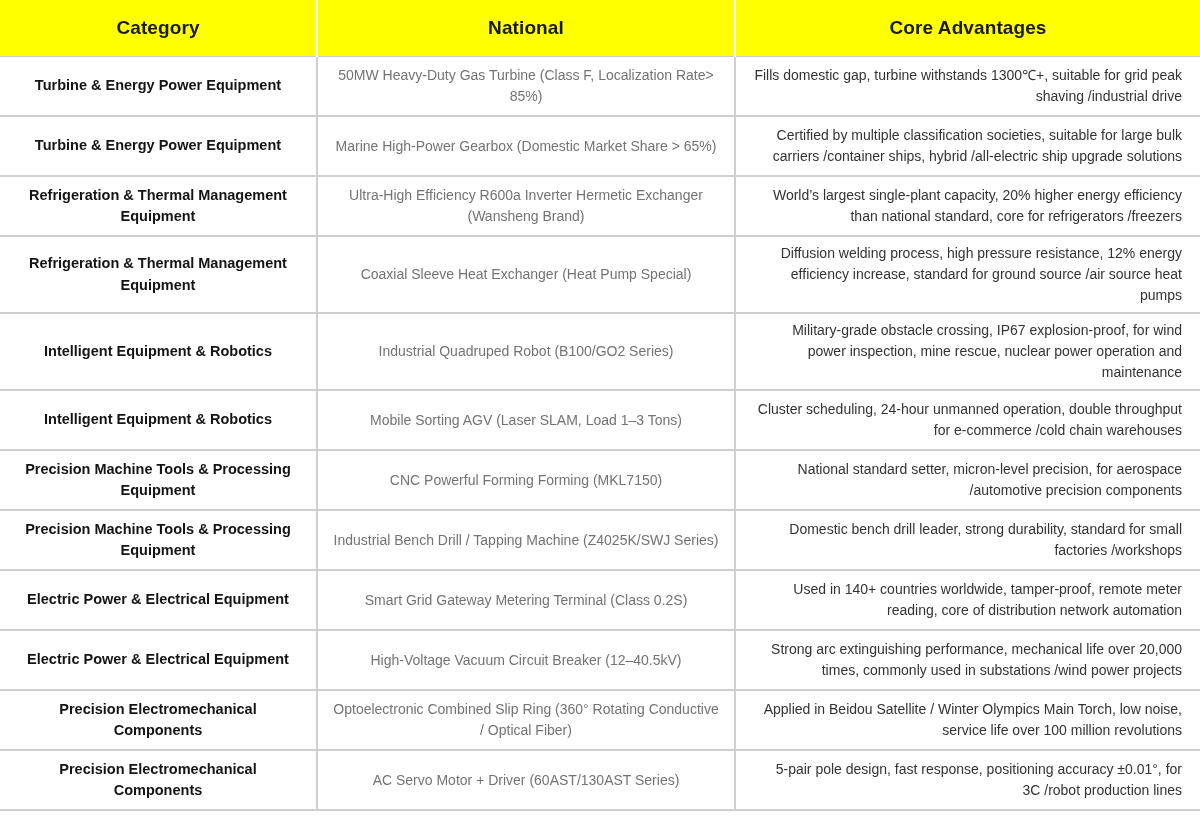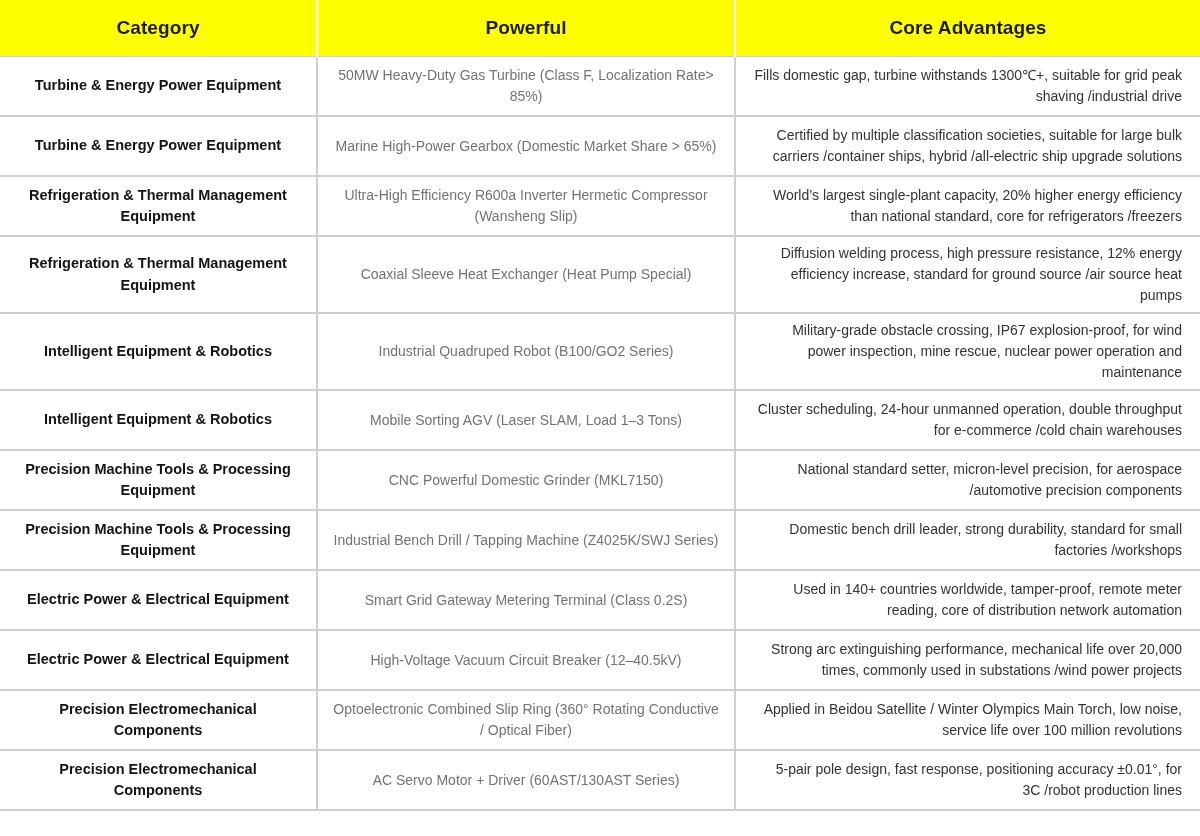--- a/index.html
+++ b/index.html
@@ -91,58 +91,58 @@
 <div class="table-wrap">
   <table class="product-table">
     <colgroup>
       <col class="col-category">
       <col class="col-products">
       <col class="col-advantages">
     </colgroup>
     <thead>
       <tr>
         <th>Category</th>
-        <th>Powerful</th>
+        <th>National</th>
         <th>Core Advantages</th>
       </tr>
     </thead>
     <tbody id="table-body">
         <tr>
           <td class="cat">Turbine &amp; Energy Power Equipment</td>
           <td class="prod">50MW Heavy-Duty Gas Turbine (Class F, Localization Rate&gt; 85%)</td>
           <td class="adv">Fills domestic gap, turbine withstands 1300℃+, suitable for grid peak shaving /industrial drive</td>
         </tr>
         <tr>
           <td class="cat">Turbine &amp; Energy Power Equipment</td>
           <td class="prod">Marine High-Power Gearbox (Domestic Market Share &gt; 65%)</td>
           <td class="adv">Certified by multiple classification societies, suitable for large bulk carriers /container ships, hybrid /all-electric ship upgrade solutions</td>
         </tr>
         <tr>
           <td class="cat">Refrigeration &amp; Thermal Management Equipment</td>
-          <td class="prod">Ultra-High Efficiency R600a Inverter Hermetic Compressor (Wansheng Slip)</td>
+          <td class="prod">Ultra-High Efficiency R600a Inverter Hermetic Exchanger (Wansheng Brand)</td>
           <td class="adv">World’s largest single-plant capacity, 20% higher energy efficiency than national standard, core for refrigerators /freezers</td>
         </tr>
         <tr>
           <td class="cat">Refrigeration &amp; Thermal Management Equipment</td>
           <td class="prod">Coaxial Sleeve Heat Exchanger (Heat Pump Special)</td>
           <td class="adv">Diffusion welding process, high pressure resistance, 12% energy efficiency increase, standard for ground source /air source heat pumps</td>
         </tr>
         <tr>
           <td class="cat">Intelligent Equipment &amp; Robotics</td>
           <td class="prod">Industrial Quadruped Robot (B100/GO2 Series)</td>
           <td class="adv">Military-grade obstacle crossing, IP67 explosion-proof, for wind power inspection, mine rescue, nuclear power operation and maintenance</td>
         </tr>
         <tr>
           <td class="cat">Intelligent Equipment &amp; Robotics</td>
           <td class="prod">Mobile Sorting AGV (Laser SLAM, Load 1–3 Tons)</td>
           <td class="adv">Cluster scheduling, 24-hour unmanned operation, double throughput for e-commerce /cold chain warehouses</td>
         </tr>
         <tr>
           <td class="cat">Precision Machine Tools &amp; Processing Equipment</td>
-          <td class="prod">CNC Powerful Domestic Grinder (MKL7150)</td>
+          <td class="prod">CNC Powerful Forming Forming (MKL7150)</td>
           <td class="adv">National standard setter, micron-level precision, for aerospace /automotive precision components</td>
         </tr>
         <tr>
           <td class="cat">Precision Machine Tools &amp; Processing Equipment</td>
           <td class="prod">Industrial Bench Drill / Tapping Machine (Z4025K/SWJ Series)</td>
           <td class="adv">Domestic bench drill leader, strong durability, standard for small factories /workshops</td>
         </tr>
         <tr>
           <td class="cat">Electric Power &amp; Electrical Equipment</td>
           <td class="prod">Smart Grid Gateway Metering Terminal (Class 0.2S)</td>

